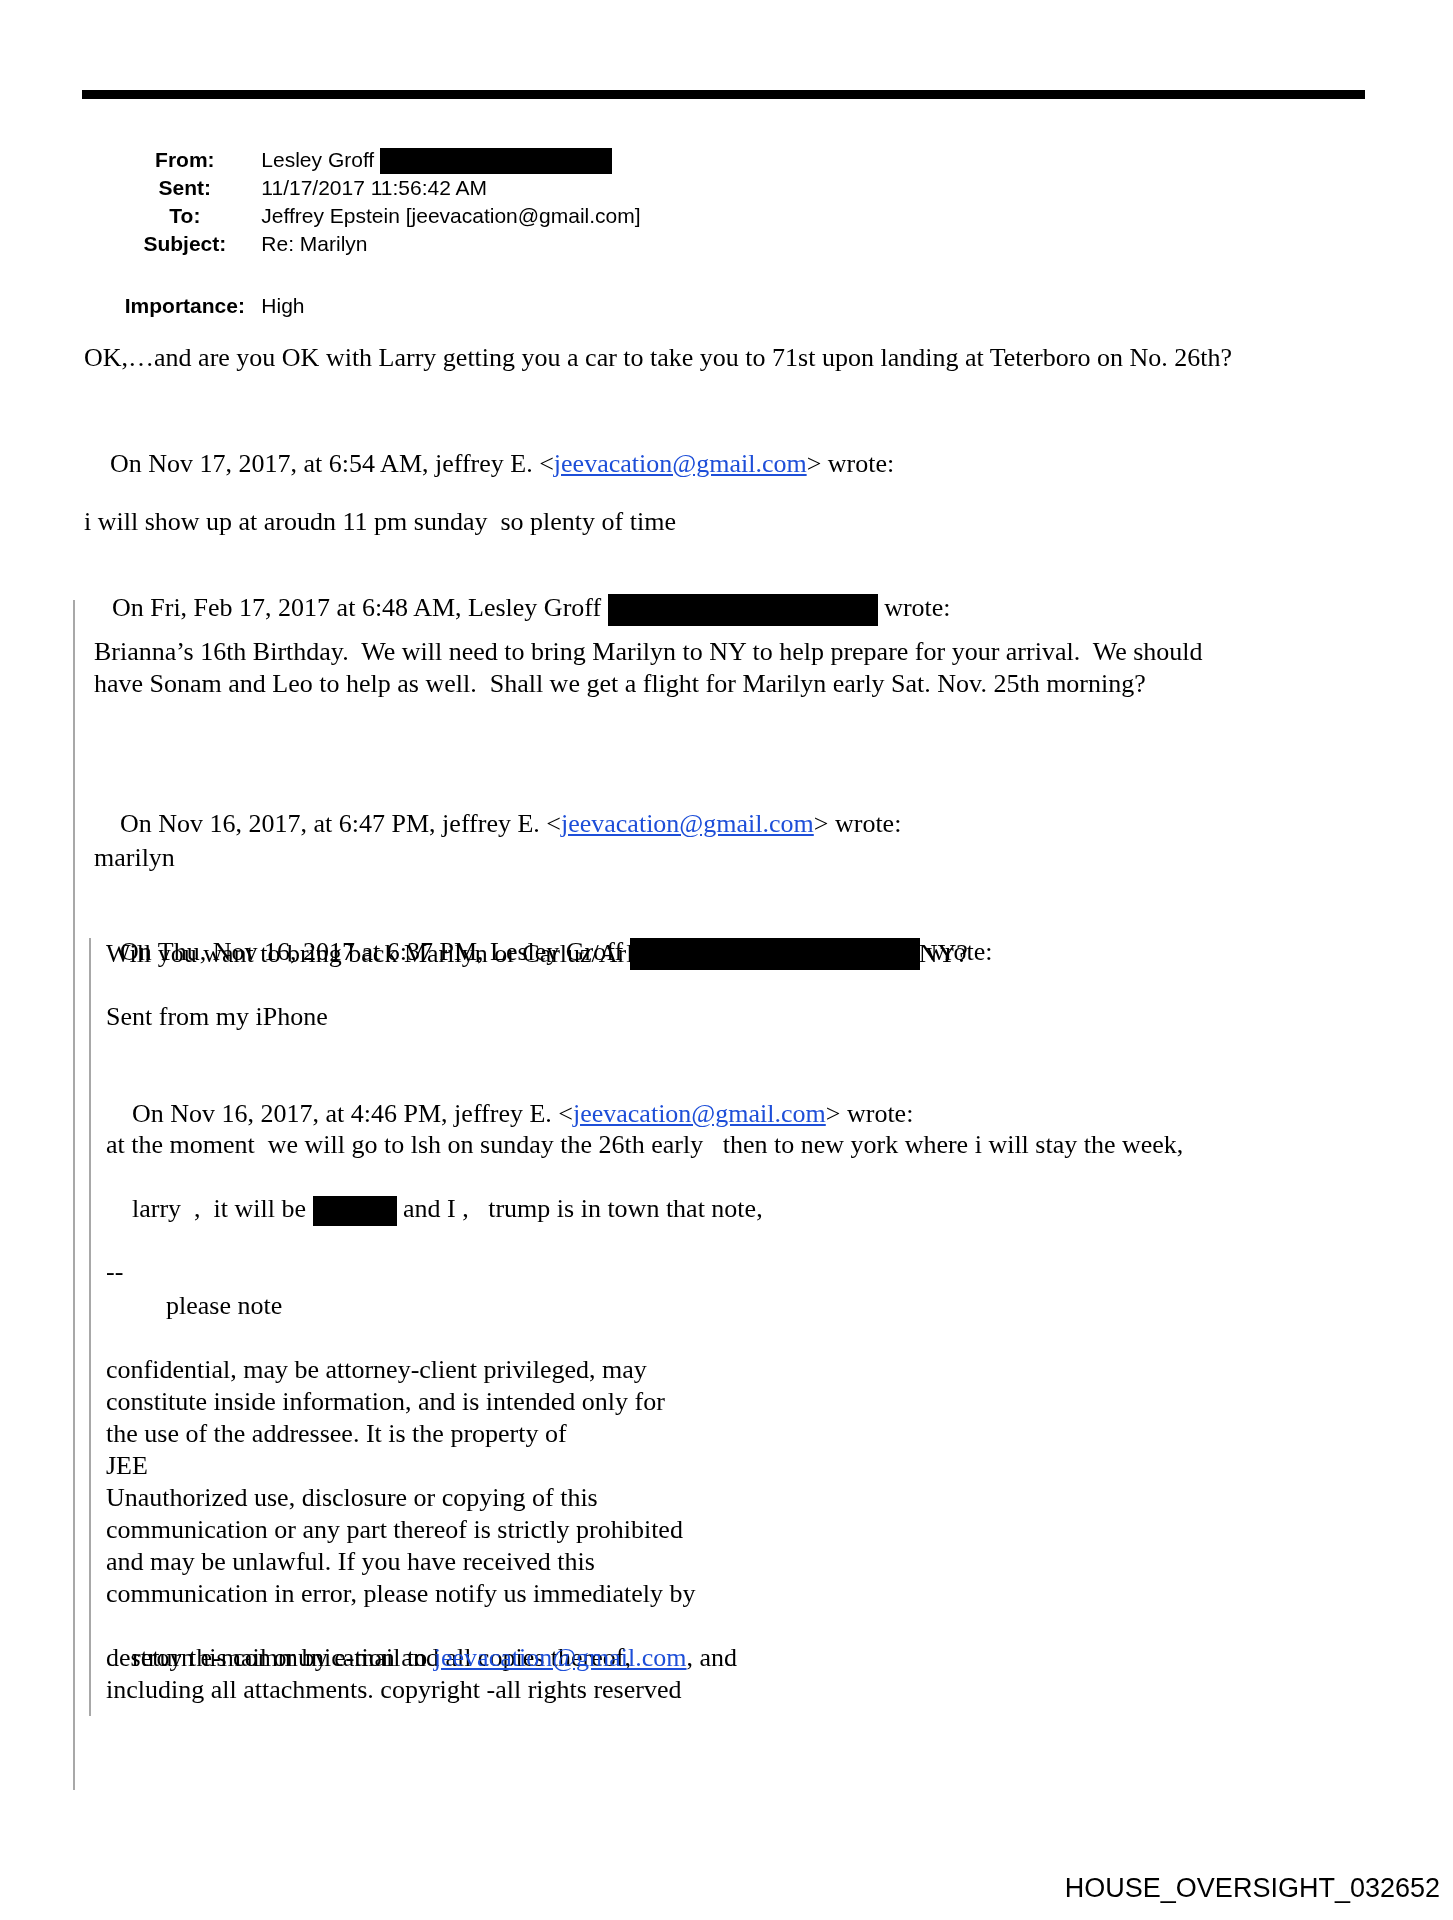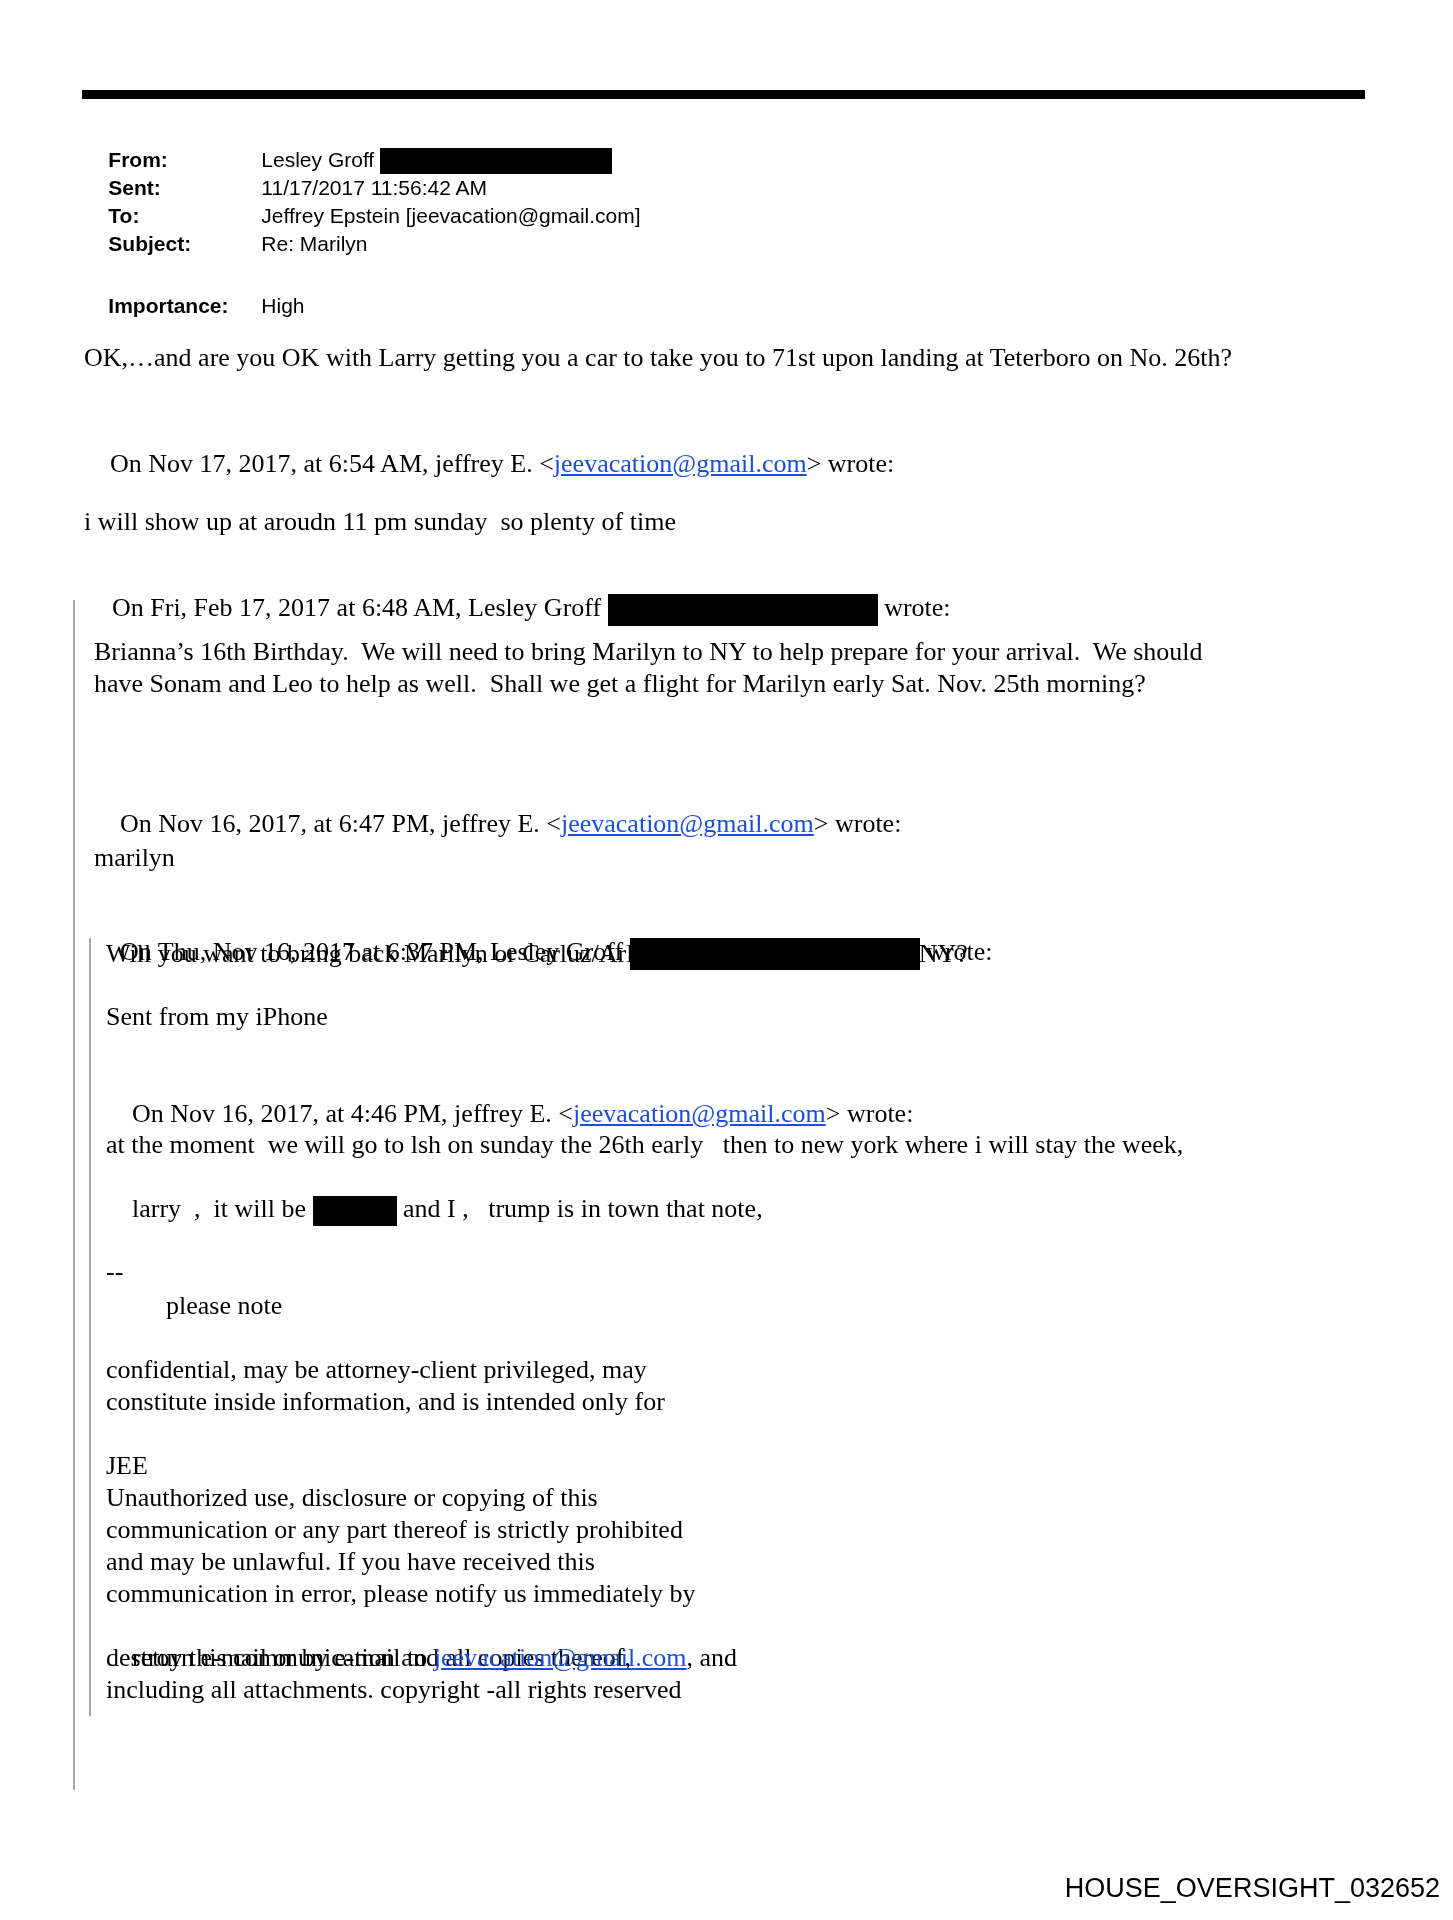--- a/index.html
+++ b/index.html
@@ -4,20 +4,21 @@
 <style>
   html, body { margin: 0; padding: 0; background: #ffffff; }
   .page {
     position: relative;
     width: 1453px;
     height: 1920px;
     background: #ffffff;
     overflow: hidden;
     font-family: "Liberation Serif", "DejaVu Serif", serif;
     color: #000000;
+    text-align: center;
   }
   .top-rule {
     position: absolute;
     left: 82px; top: 90px;
     width: 1283px; height: 9px;
     background: #000000;
   }
   .hdr-row {
     position: absolute;
     left: 85px;
@@ -129,20 +130,21 @@
   <div class="line" style="left:106px; top:1129px">at the moment  we will go to lsh on sunday the 26th early   then to new york where i will stay the week,</div>
   <div class="line" style="left:106px; top:1161px">
     <span>larry  ,  it will be </span><span class="redaction-inline bar-larry"></span><span> and I ,   trump is in town that note,</span>
   </div>
 
   <div class="line" style="left:106px; top:1256px">--</div>
   <div class="line" style="left:166px; top:1290px">please note</div>
 
   <div class="line" style="left:106px; top:1354px">confidential, may be attorney-client privileged, may</div>
   <div class="line" style="left:106px; top:1386px">constitute inside information, and is intended only for</div>
+  <div class="line" style="left:106px; top:1418px">the use of the addressee. It is the property of</div>
   <div class="line" style="left:106px; top:1450px">JEE</div>
   <div class="line" style="left:106px; top:1482px">Unauthorized use, disclosure or copying of this</div>
   <div class="line" style="left:106px; top:1514px">communication or any part thereof is strictly prohibited</div>
   <div class="line" style="left:106px; top:1546px">and may be unlawful. If you have received this</div>
   <div class="line" style="left:106px; top:1578px">communication in error, please notify us immediately by</div>
   <div class="line" style="left:106px; top:1642px">destroy this communication and all copies thereof,</div>
   <div class="line" style="left:106px; top:1610px">
     <span>return e-mail or by e-mail to </span><a class="link">jeevacation@gmail.com</a><span>, and</span>
   </div>
   <div class="line" style="left:106px; top:1674px">including all attachments. copyright -all rights reserved</div>

